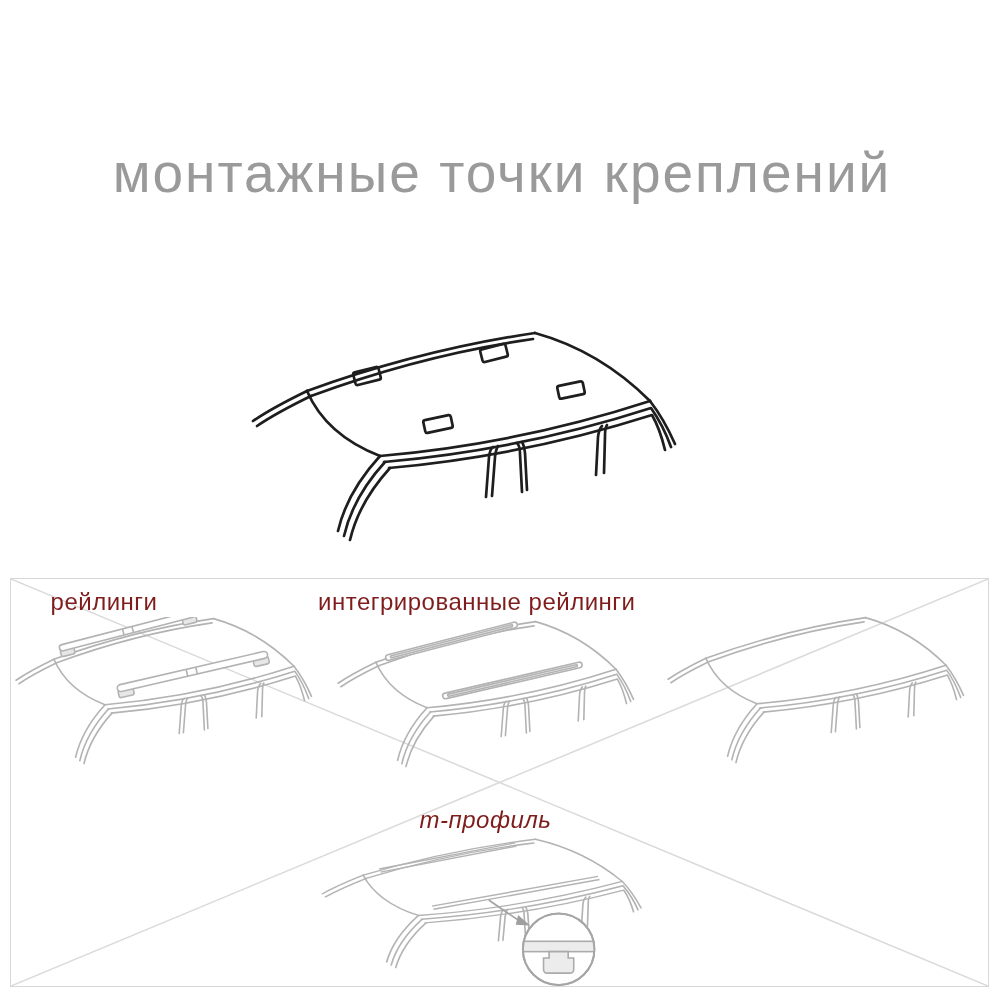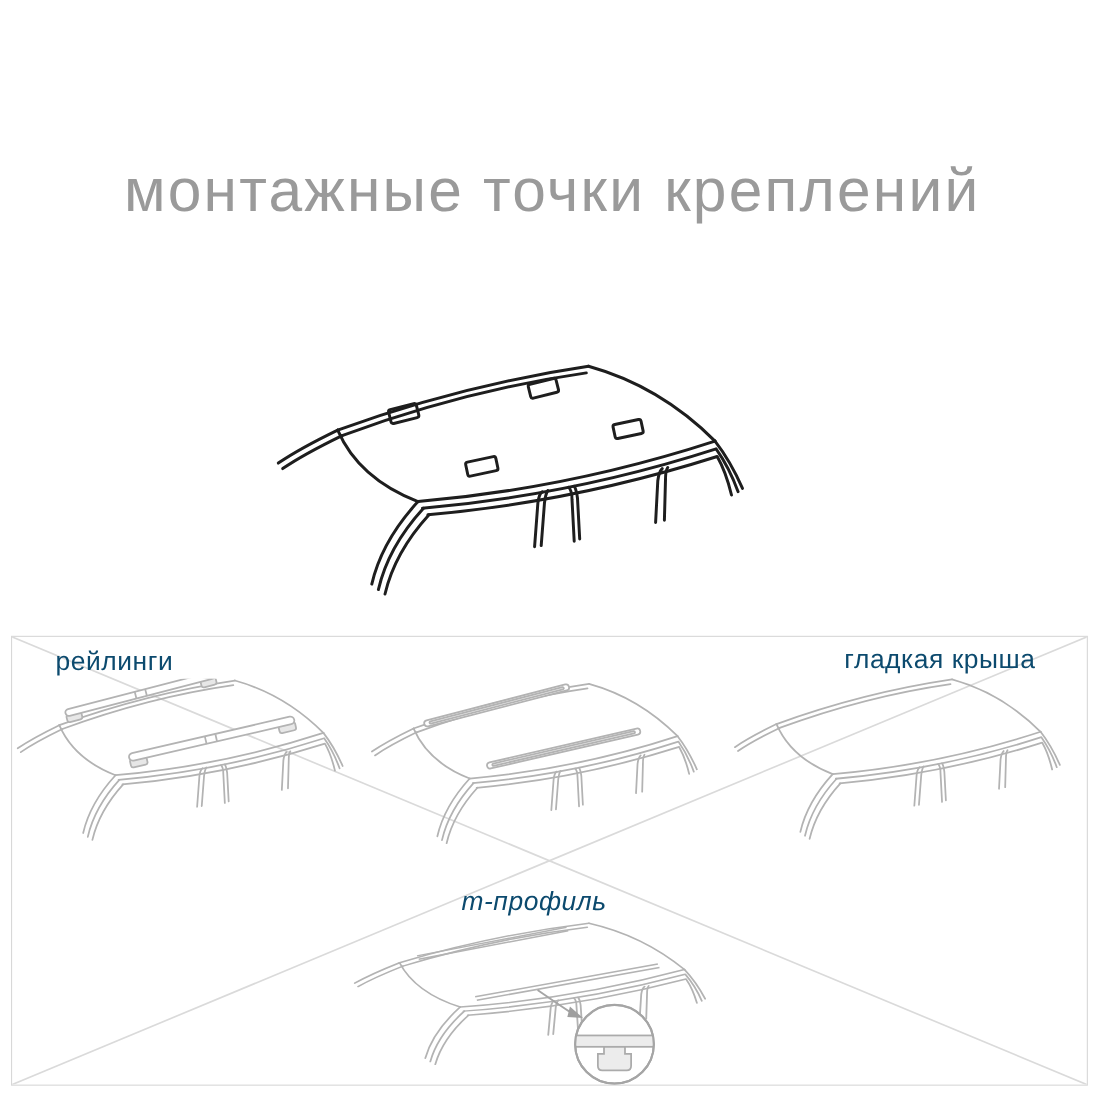--- a/index.html
+++ b/index.html
@@ -11,21 +11,21 @@
     position:absolute;left:0;top:141px;width:1000px;padding-left:4px;box-sizing:border-box;
     text-align:center;font-size:55px;font-weight:400;letter-spacing:2px;color:#9a9a9a;
     white-space:nowrap;
   }
   .panel{
     position:absolute;left:10px;top:578px;width:977px;height:407px;
     border:1px solid #d8d8d8;background:#fff;
   }
   .xlines{position:absolute;left:0;top:0;width:100%;height:100%;}
   .fig-label{
-    position:absolute;font-size:24px;color:#0c4a6e;letter-spacing:0.5px;
+    position:absolute;font-size:24px;color:#7f1d1d;letter-spacing:0.5px;
     text-align:center;white-space:nowrap;
   }
   .lbl-1{left:44px;top:588px;width:120px;}
   .lbl-2{left:318px;top:588px;width:292px;}
   .lbl-3{left:762px;top:586px;width:185px;}
   .lbl-4{left:418px;top:806px;width:135px;font-style:italic;}
   svg{display:block;}
   .roof-main{position:absolute;left:250px;top:331px;stroke:#1e1e1e;stroke-width:2.7;}
   .roof-gray{position:absolute;stroke:#b3b3b3;stroke-width:2.3;}
   .d1{left:14px;top:617px;}
@@ -109,21 +109,21 @@
   </svg>
 
   <div class="panel">
     <svg class="xlines" viewBox="0 0 977 407" preserveAspectRatio="none">
       <line x1="0" y1="0" x2="977" y2="407" stroke="#dadada" stroke-width="1.5"></line>
       <line x1="977" y1="0" x2="0" y2="407" stroke="#dadada" stroke-width="1.5"></line>
     </svg>
   </div>
 
   <div class="fig-label lbl-1">рейлинги</div>
-  <div class="fig-label lbl-3">гладкая крыша</div>
+  <div class="fig-label lbl-2">интегрированные рейлинги</div>
   <div class="fig-label lbl-4">т-профиль</div>
 
   <svg class="roof-gray d1" width="308" height="151" viewBox="0 0 440 215">
     <use href="#roofBase"></use>
     <g>
         <use href="#raisedRails"></use>
       </g>
   </svg>
 
   <svg class="roof-gray d2" width="308" height="151" viewBox="0 0 440 215">

